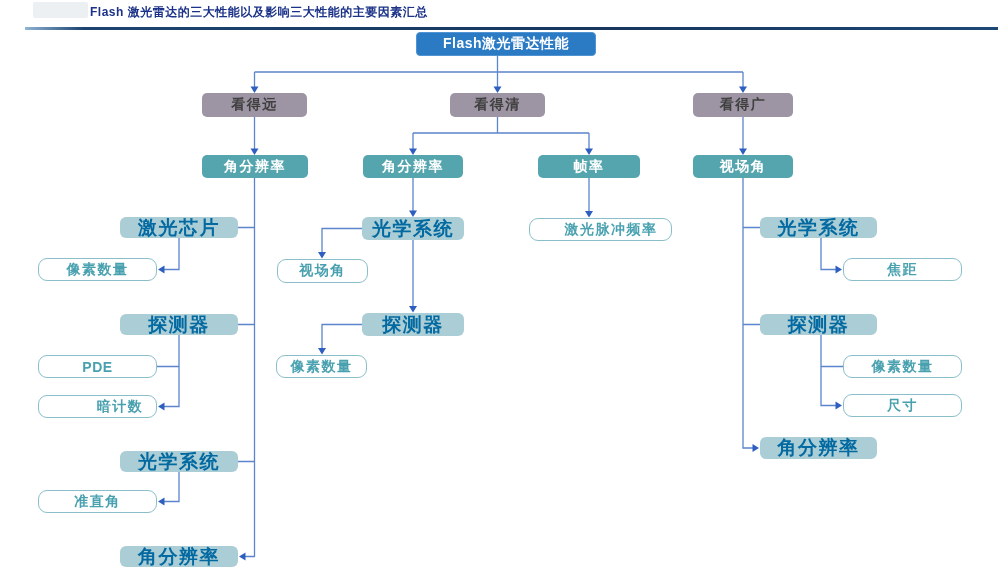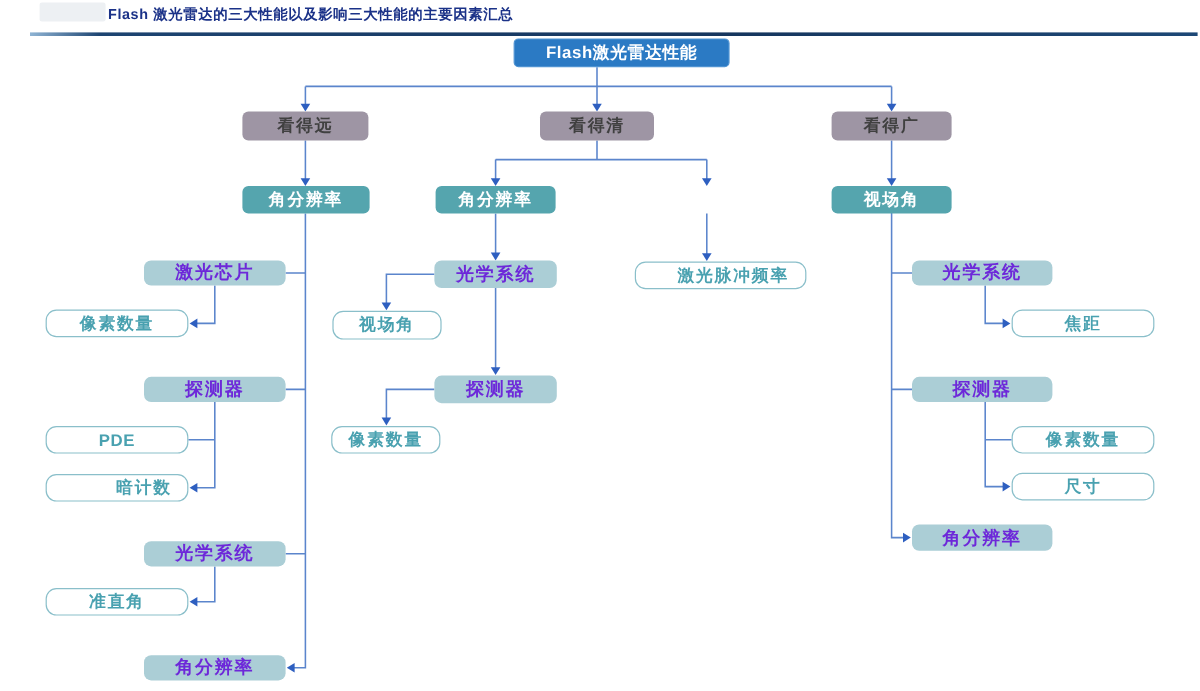--- a/index.html
+++ b/index.html
@@ -20,21 +20,21 @@
     background:#edf0f3;
   }
   svg.wires{position:absolute;left:0;top:0;width:1000px;height:576px;}
   .node{
     position:absolute;display:flex;align-items:center;justify-content:center;
     box-sizing:border-box;letter-spacing:1.5px;white-space:nowrap;font-weight:700;
   }
   .n-root{background:#2b7ac4;border:1px solid #4f93d2;border-radius:4px;color:#ffffff;font-size:14px;letter-spacing:0.5px;}
   .n-branch{background:#9e95a4;border-radius:5px;color:#404040;font-size:14px;}
   .n-metric{background:#55a5ae;border-radius:5px;color:#ffffff;font-size:14px;}
-  .n-factor{background:#abced6;border-radius:6px;color:#6d28d9;font-size:15px;}
+  .n-factor{background:#abced6;border-radius:6px;color:#0369a1;font-size:19px;}
   .n-leaf{background:#ffffff;border:1.6px solid #8abfca;border-radius:9px;color:#49a1b0;font-size:14px;}
 </style>
 </head>
 <body>
 
 <div id="canvas">
 
   <div class="logo-ph"></div>
   <div class="page-title">Flash 激光雷达的三大性能以及影响三大性能的主要因素汇总</div>
   <div class="title-rule"></div>
@@ -84,28 +84,29 @@
       <path d="M158,406.5 l6.5,-4 v8 z"></path>
       <path d="M158,501.5 l6.5,-4 v8 z"></path>
       <path d="M239,556.5 l6.5,-4 v8 z"></path>
 
       <path d="M759,448 l-6.5,-4 v8 z"></path>
       <path d="M842,269.5 l-6.5,-4 v8 z"></path>
       <path d="M842,405.5 l-6.5,-4 v8 z"></path>
     </g>
   </svg>
 
-  <div class="node n-root" style="left:428px;top:32px;width:180px;height:24px;">Flash激光雷达性能</div>
+  <div class="node n-root" style="left:416px;top:32px;width:180px;height:24px;">Flash激光雷达性能</div>
 
   <div class="node n-branch" style="left:202px;top:93px;width:105px;height:24px;">看得远</div>
   <div class="node n-branch" style="left:450px;top:93px;width:95px;height:24px;">看得清</div>
   <div class="node n-branch" style="left:693px;top:93px;width:100px;height:24px;">看得广</div>
 
   <div class="node n-metric" style="left:202px;top:155px;width:106px;height:23px;">角分辨率</div>
   <div class="node n-metric" style="left:363px;top:155px;width:100px;height:23px;">角分辨率</div>
+  <div class="node n-metric" style="left:538px;top:155px;width:102px;height:23px;">帧率</div>
   <div class="node n-metric" style="left:693px;top:155px;width:100px;height:23px;">视场角</div>
 
   <div class="node n-factor" style="left:120px;top:217px;width:118px;height:21px;">激光芯片</div>
   <div class="node n-leaf" style="left:38px;top:258px;width:119px;height:23px;">像素数量</div>
   <div class="node n-factor" style="left:120px;top:314px;width:118px;height:21px;">探测器</div>
   <div class="node n-leaf" style="left:38px;top:355px;width:119px;height:23px;letter-spacing:0.5px;">PDE</div>
   <div class="node n-leaf" style="left:38px;top:395px;width:119px;height:23px;padding-left:45px;">暗计数</div>
   <div class="node n-factor" style="left:120px;top:451px;width:118px;height:21px;">光学系统</div>
   <div class="node n-leaf" style="left:38px;top:490px;width:119px;height:23px;">准直角</div>
   <div class="node n-factor" style="left:120px;top:546px;width:118px;height:21px;">角分辨率</div>

